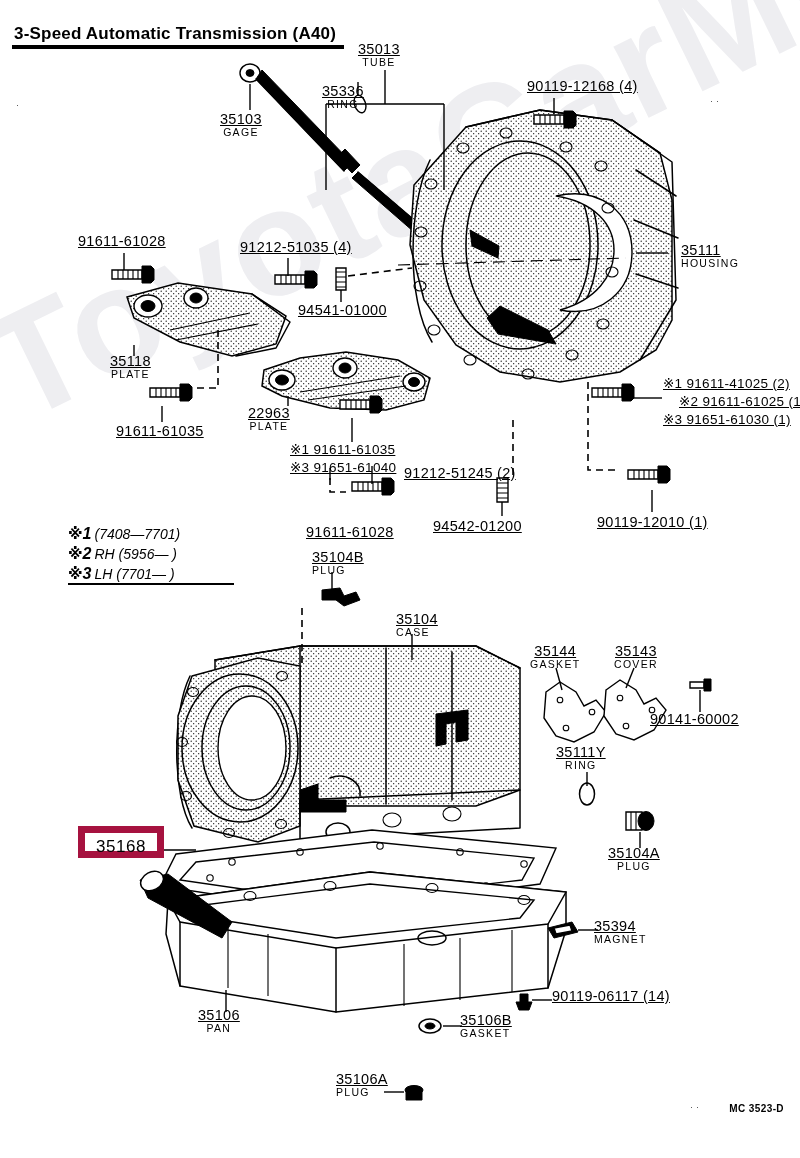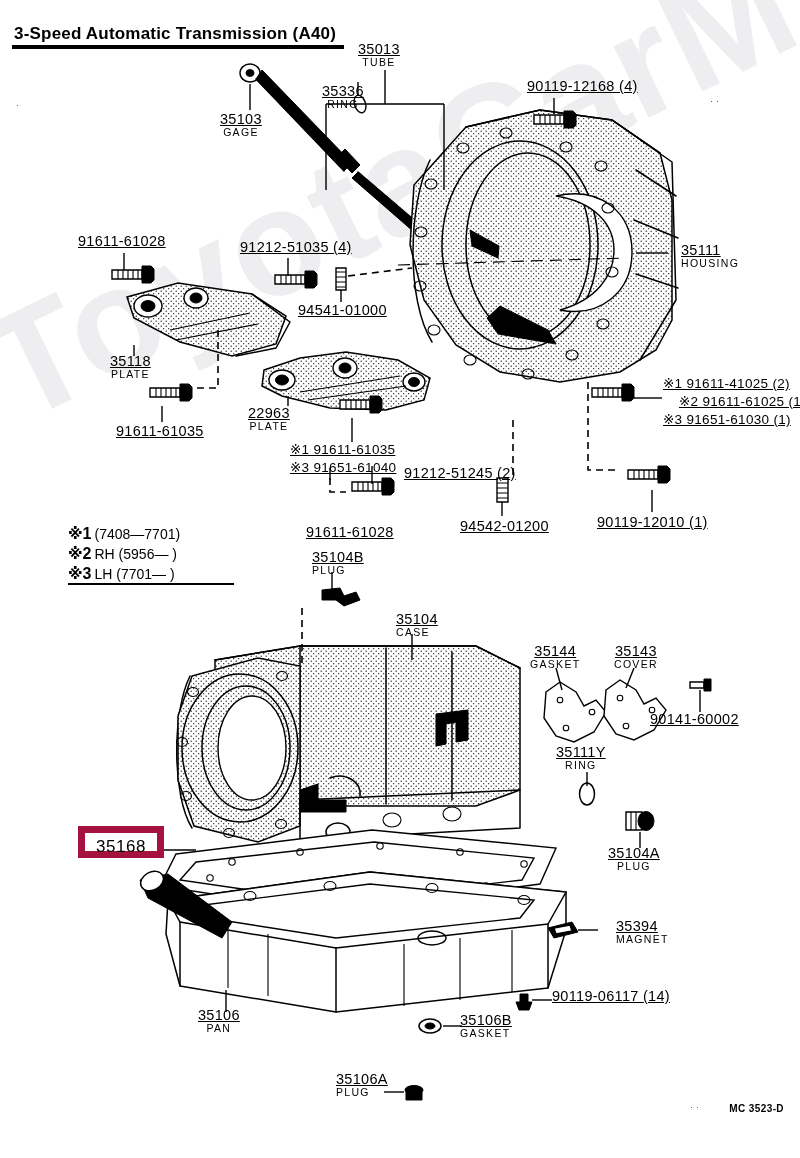--- a/index.html
+++ b/index.html
@@ -21,21 +21,21 @@
 
   
   .lbl{position:absolute;white-space:nowrap;line-height:1.0;}
   .lbl .num{font-size:14.5px;font-weight:400;letter-spacing:.3px;display:block;text-decoration:underline;}
   .lbl .sub{font-size:10.5px;letter-spacing:1.3px;display:block;margin-top:0;}
   .lbl.c{text-align:center;}
   .lbl.sm .num{font-size:13.5px;}
 
   
   .legend{position:absolute;left:68px;top:524px;font-size:14px;line-height:19px;}
-  .legend .row{white-space:nowrap;}
+  .legend .row{white-space:nowrap;font-style:italic;}
   .legend .mk{font-weight:700;font-size:15px;}
   .legend .idx{font-weight:700;font-size:16px;padding-right:3px;}
   .legend-rule{position:absolute;left:68px;top:583px;width:166px;height:2px;background:#000;}
 
   
   .hl{position:absolute;border:7px solid #A6123F;background:#fff;box-sizing:border-box;}
   .hl .num{position:absolute;left:0;right:0;top:4px;text-align:center;
            font-size:17px;letter-spacing:.5px;}
   .hl-sub{position:absolute;font-size:10.5px;letter-spacing:1.4px;}
 
@@ -438,21 +438,21 @@
     <span class="num">※1 91611-61035</span>
   </div>
   <div class="lbl sm" style="left:290px;top:461px;">
     <span class="num">※3 91651-61040</span>
   </div>
 
   <div class="lbl" style="left:404px;top:466px;">
     <span class="num">91212-51245  (2)</span>
   </div>
 
-  <div class="lbl" style="left:460px;top:519px;">
+  <div class="lbl" style="left:433px;top:519px;">
     <span class="num">94542-01200</span>
   </div>
 
   <div class="lbl sm" style="left:663px;top:377px;">
     <span class="num">※1 91611-41025 (2)</span>
   </div>
   <div class="lbl sm" style="left:679px;top:395px;">
     <span class="num">※2 91611-61025 (1)</span>
   </div>
   <div class="lbl sm" style="left:663px;top:413px;">
@@ -494,21 +494,21 @@
   <div class="lbl c" style="left:556px;top:745px;">
     <span class="num">35111Y</span>
     <span class="sub">RING</span>
   </div>
 
   <div class="lbl c" style="left:608px;top:846px;">
     <span class="num">35104A</span>
     <span class="sub">PLUG</span>
   </div>
 
-  <div class="lbl" style="left:616px;top:919px;">
+  <div class="lbl" style="left:594px;top:919px;">
     <span class="num">35394</span>
     <span class="sub">MAGNET</span>
   </div>
 
   <div class="lbl" style="left:552px;top:989px;">
     <span class="num">90119-06117 (14)</span>
   </div>
 
   <div class="lbl c" style="left:198px;top:1008px;">
     <span class="num">35106</span>

